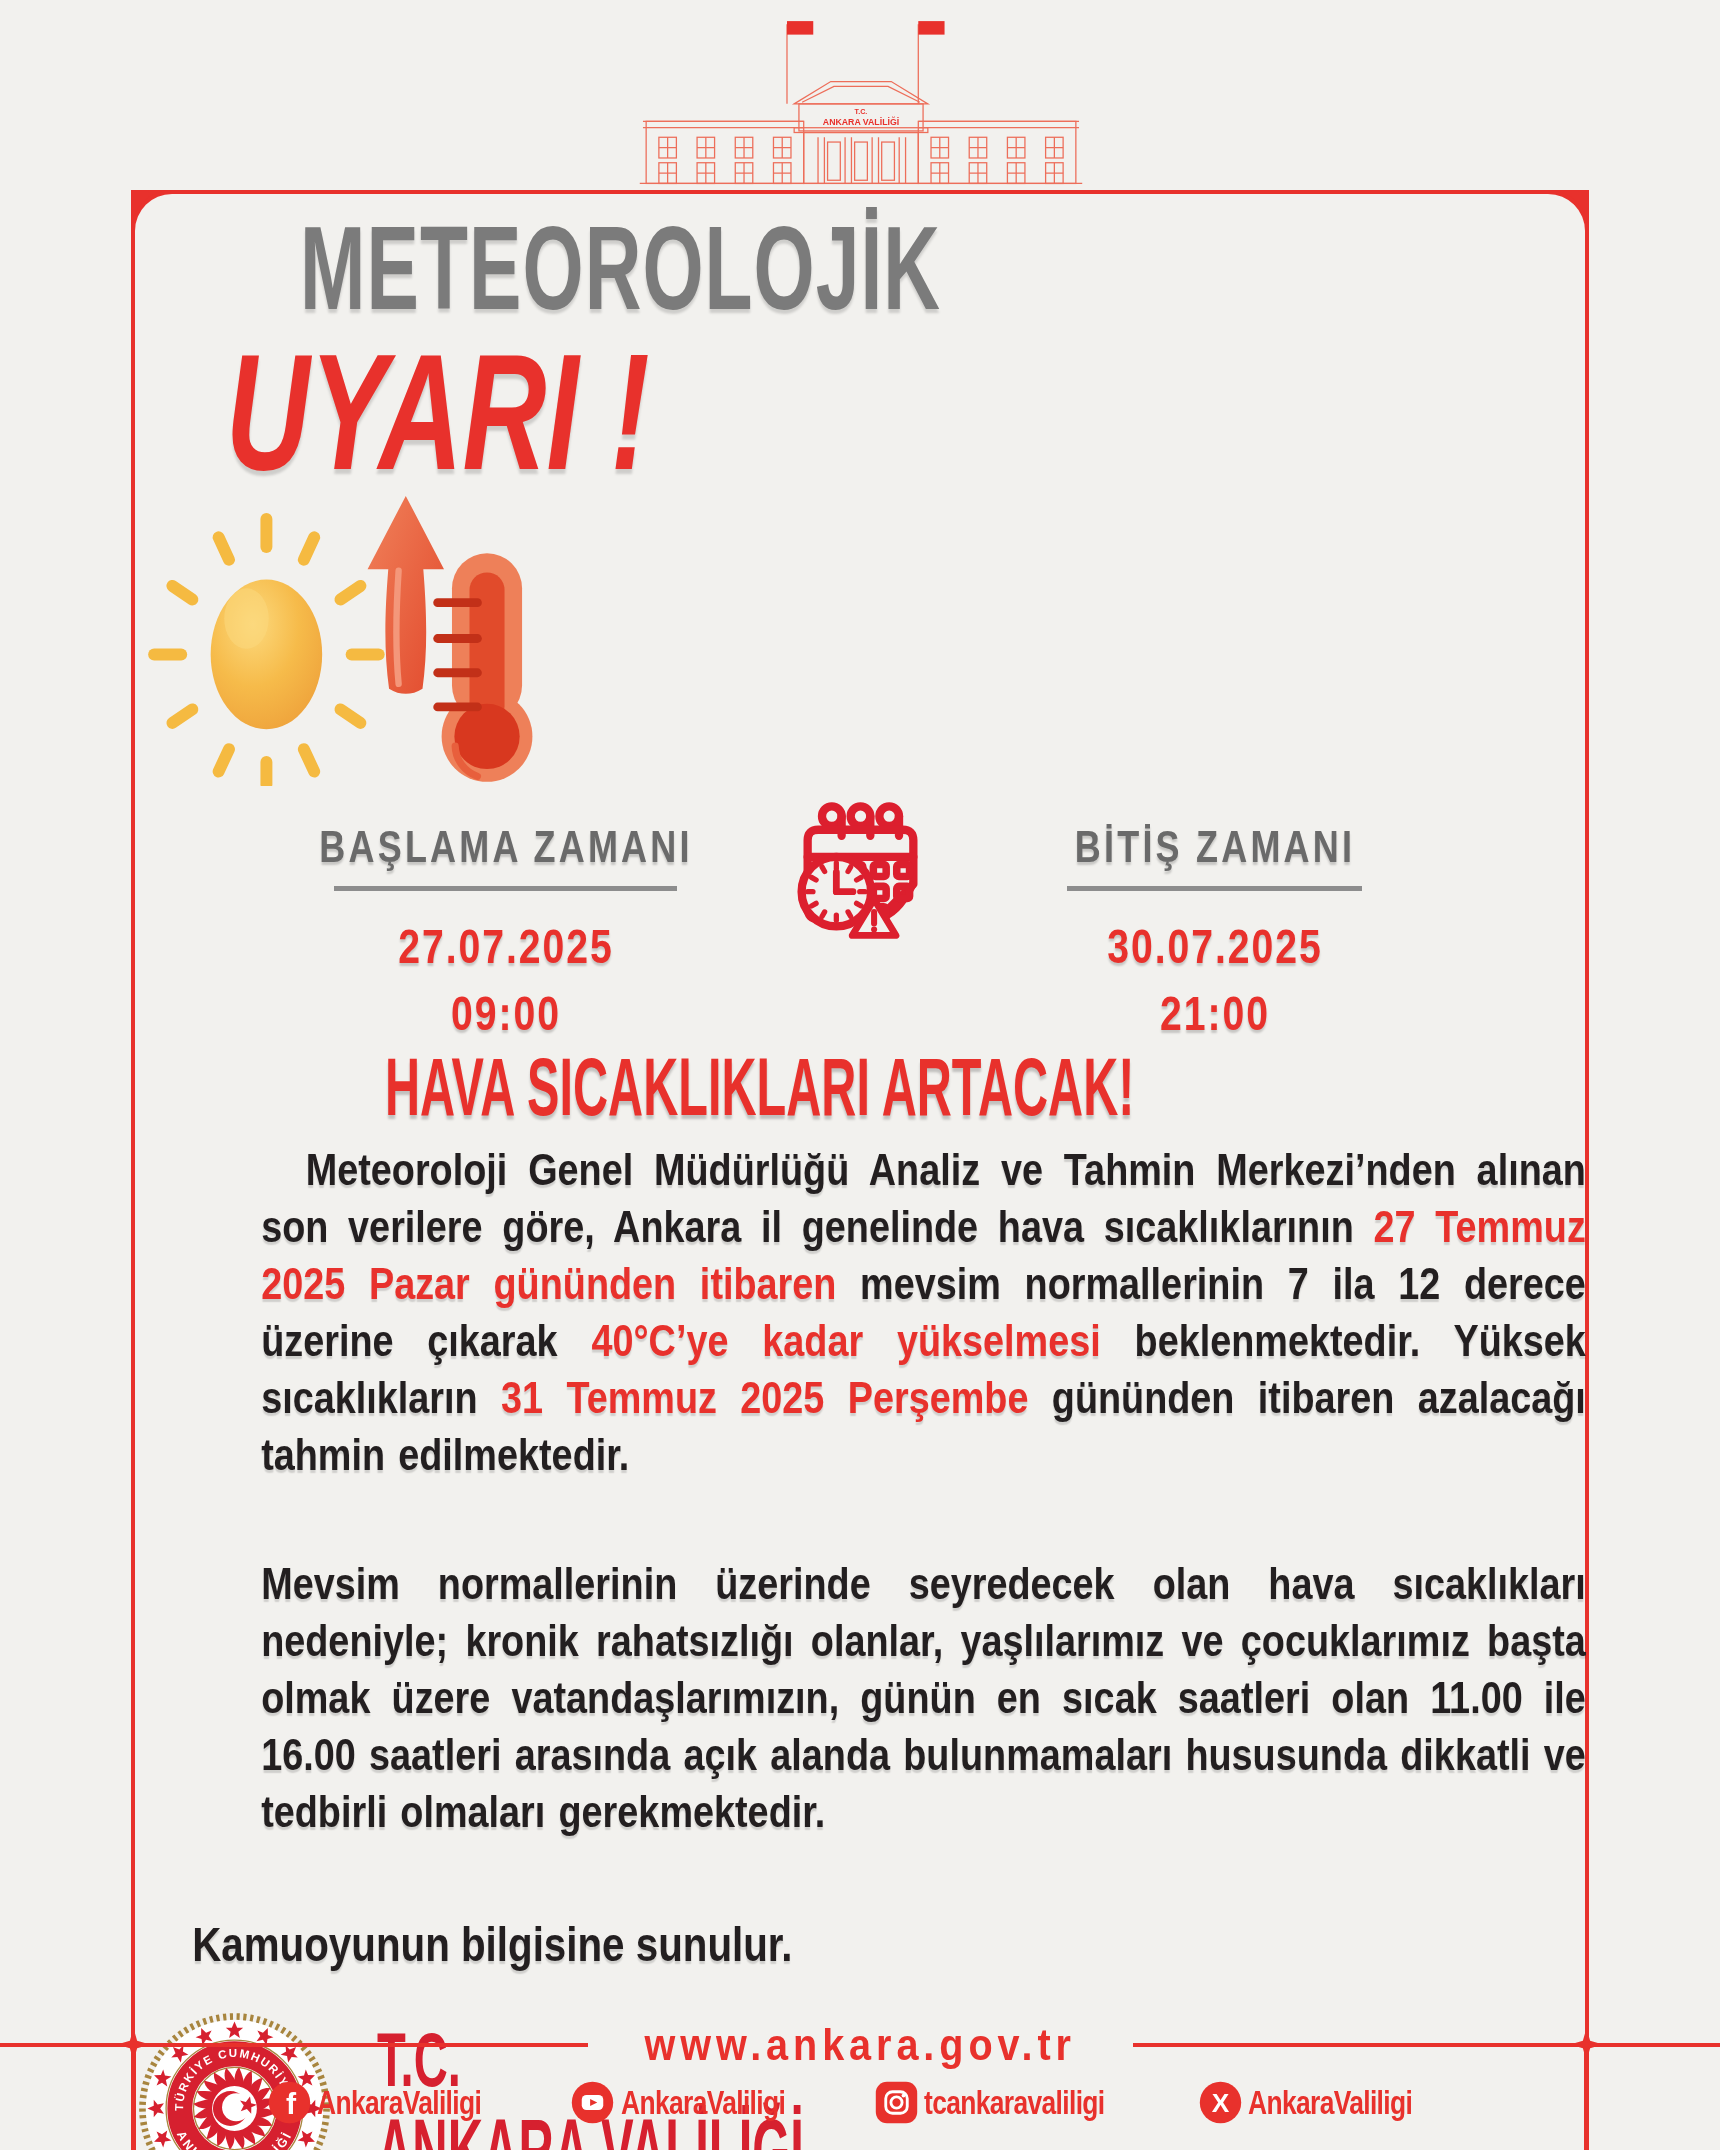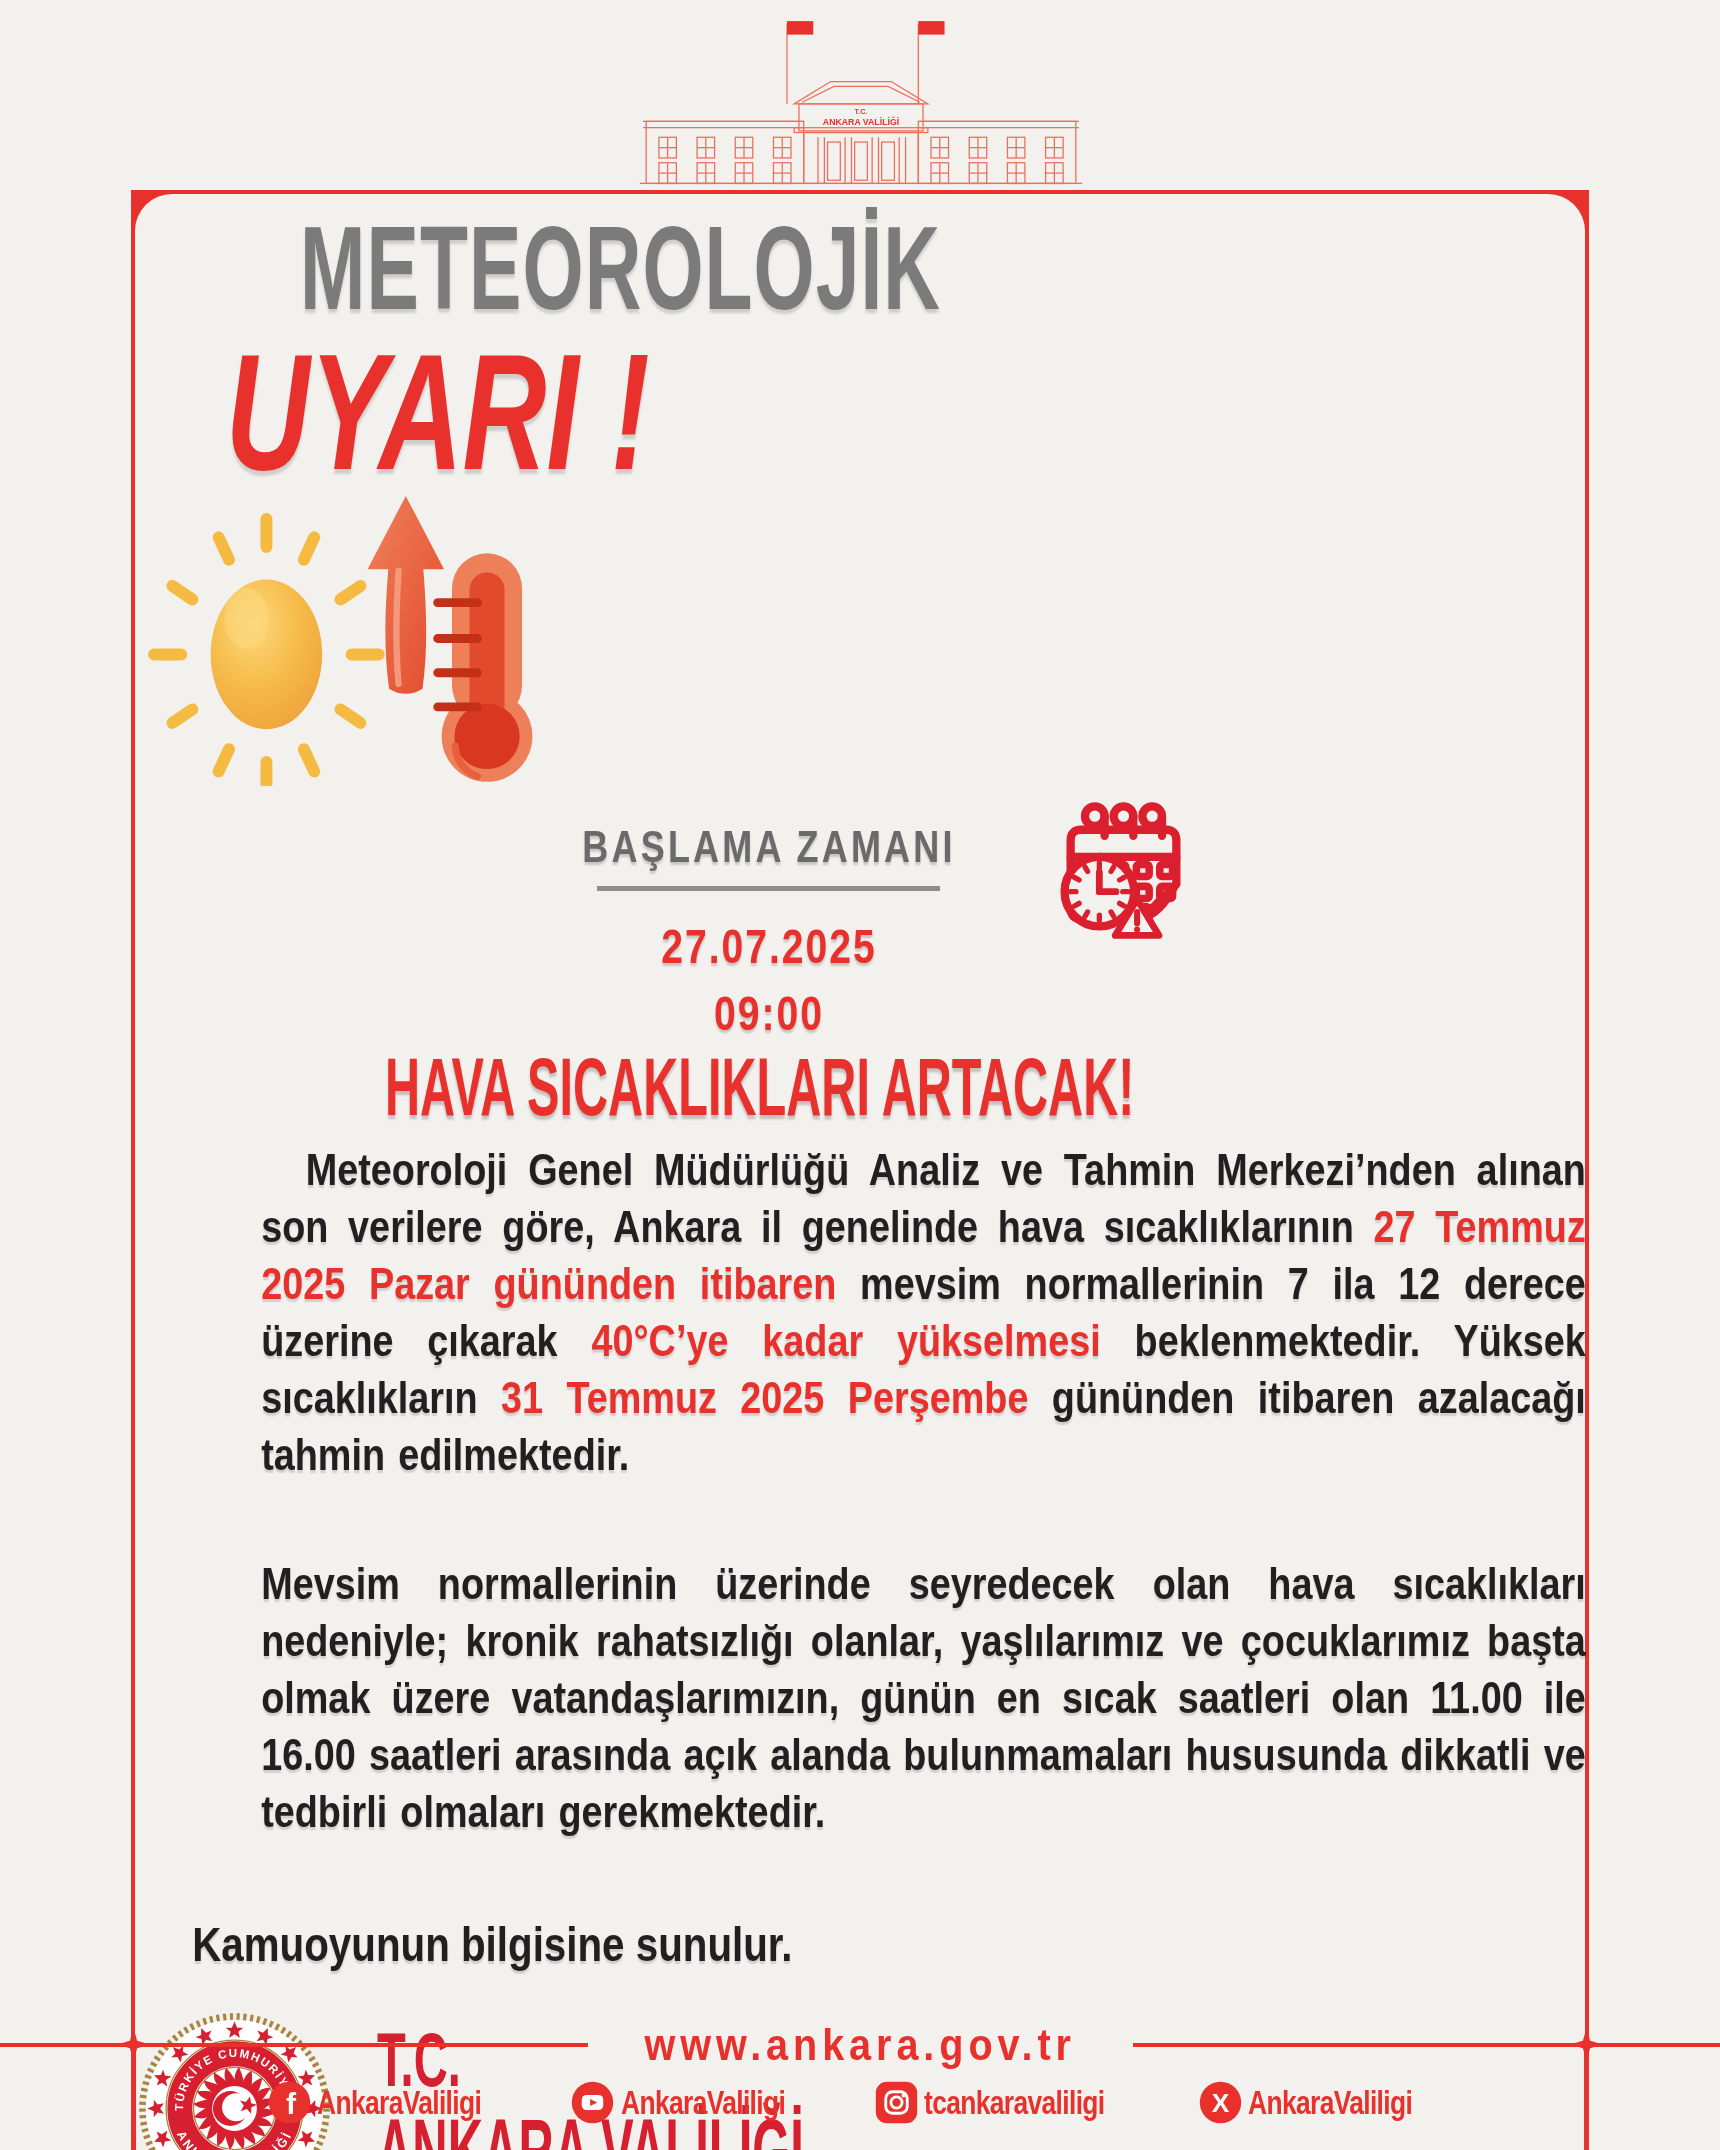--- a/index.html
+++ b/index.html
@@ -235,20 +235,26 @@
               <path d="M94.8,151.5 L100.9,155"></path>
           </g>
           <path d="M68,136 V110 M68,136 H90" stroke-width="9"></path>
           <circle cx="68" cy="136" r="4.5" fill="#dc1f2e" stroke="none"></circle>
           <path d="M118,146 L147,194 H89 Z" fill="#f2f1ee" stroke-width="9"></path>
           <path d="M118,163 V178" stroke-width="8"></path>
           <circle cx="118" cy="186" r="4" fill="#dc1f2e" stroke="none"></circle>
         </g>
       </svg>
 
+      <div class="sched-col">
+        <span class="sched-label">BİTİŞ ZAMANI</span>
+        <div class="sched-underline u-end"></div>
+        <span class="sched-date">30.07.2025</span>
+        <span class="sched-time">21:00</span>
+      </div>
     </div>
 
     <div class="alert-heading">HAVA SICAKLIKLARI ARTACAK!</div>
 
     <p class="para para1"><span>Meteoroloji Genel Müdürlüğü Analiz ve Tahmin Merkezi’nden alınan son verilere göre, Ankara il genelinde hava sıcaklıklarının </span><span class="red-em">27 Temmuz 2025 Pazar gününden itibaren</span><span> mevsim normallerinin 7 ila 12 derece üzerine çıkarak </span><span class="red-em">40°C’ye kadar yükselmesi</span><span> beklenmektedir. Yüksek sıcaklıkların </span><span class="red-em">31 Temmuz 2025 Perşembe</span><span> gününden itibaren azalacağı tahmin edilmektedir.</span></p>
     <p class="para para2"><span>Mevsim normallerinin üzerinde seyredecek olan hava sıcaklıkları nedeniyle; kronik rahatsızlığı olanlar, yaşlılarımız ve çocuklarımız başta olmak üzere vatandaşlarımızın, günün en sıcak saatleri olan 11.00 ile 16.00 saatleri arasında açık alanda bulunmamaları hususunda dikkatli ve tedbirli olmaları gerekmektedir.</span></p>
 
     <div class="closing">Kamuoyunun bilgisine sunulur.</div>
 
     <div class="logo-row">

